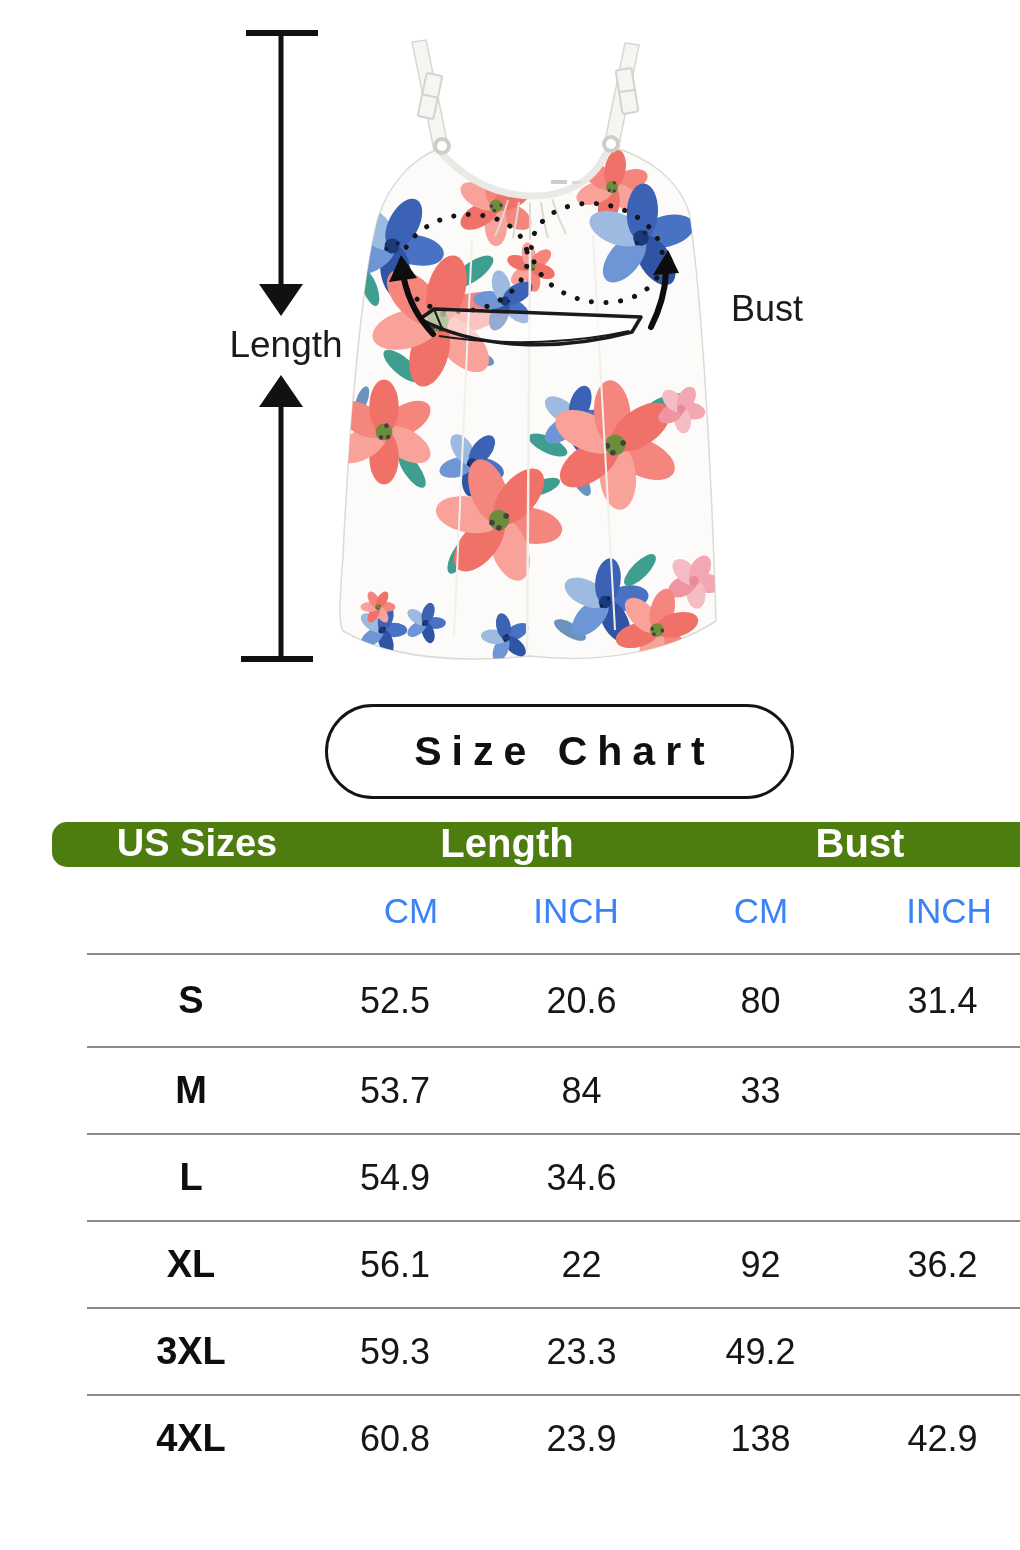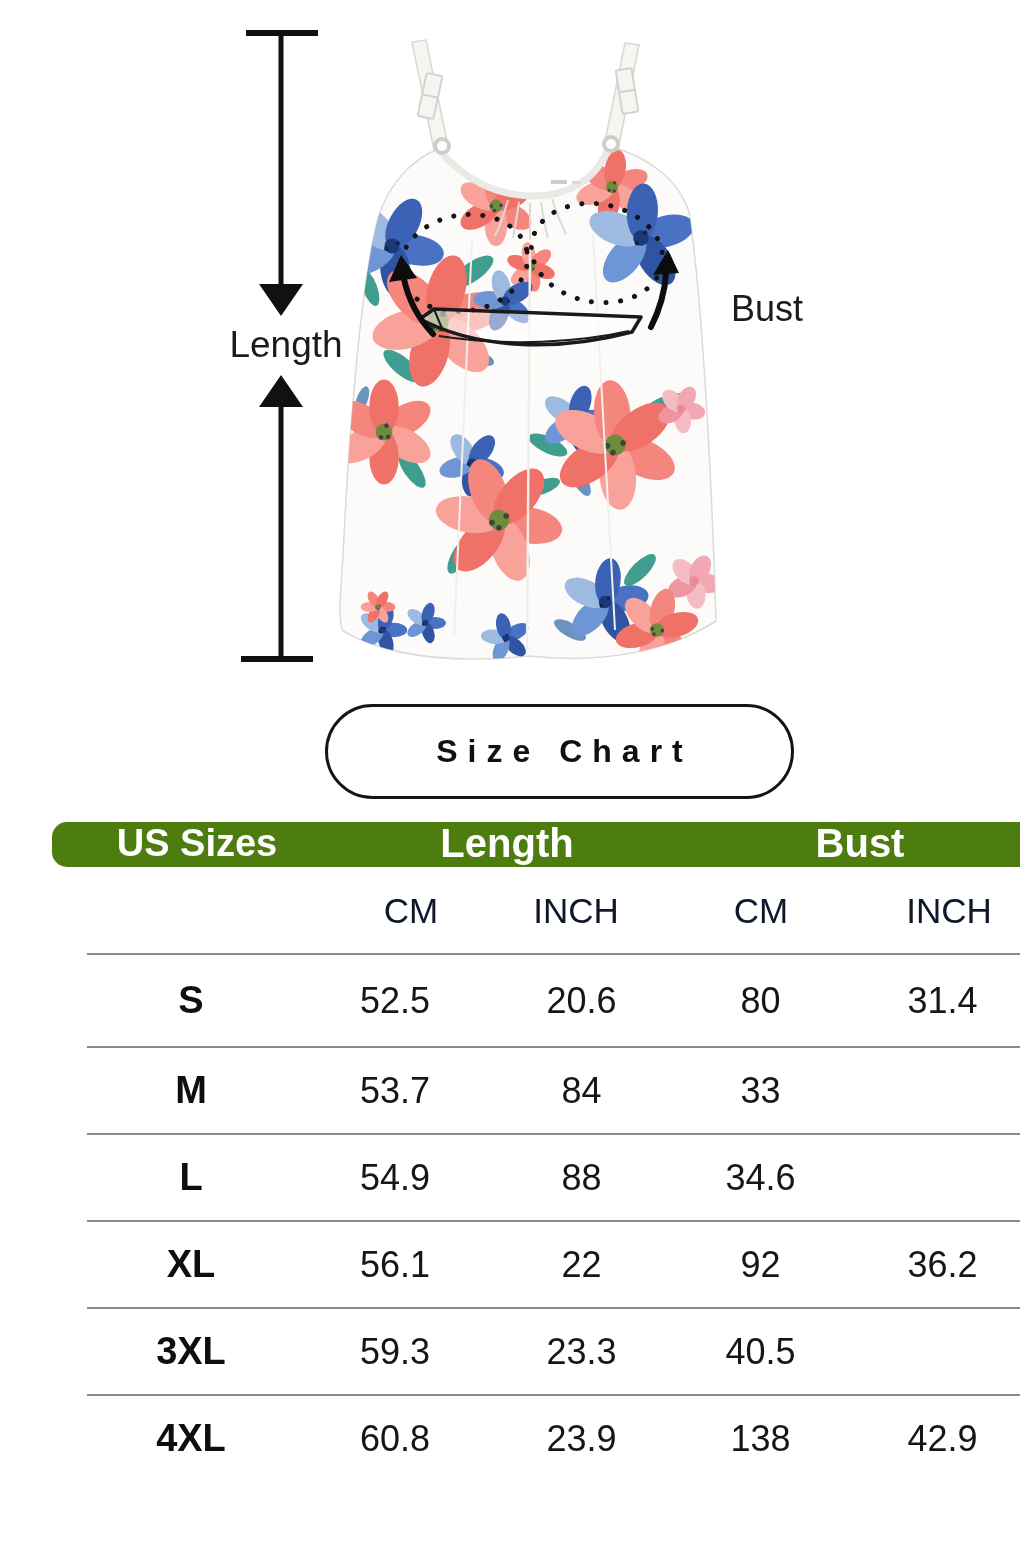--- a/index.html
+++ b/index.html
@@ -5,33 +5,33 @@
   html,body{margin:0;padding:0;background:#ffffff;}
   .page{position:relative;width:1020px;height:1550px;background:#ffffff;overflow:hidden;
         font-family:"Liberation Sans",sans-serif;color:#161616;margin-left:40px;}
   .illustration{position:absolute;left:0;top:0;}
   .svg-label{font-size:37px;fill:#1b1b1b;font-family:"Liberation Sans",sans-serif;}
   .svg-label.bust{font-size:36px;}
 
   
   .pill{position:absolute;left:285px;top:704px;width:463px;height:89px;
         border:3px solid #141414;border-radius:48px;display:flex;align-items:center;justify-content:center;}
-  .pill span{font-size:32px;font-weight:600;color:#101010;letter-spacing:10px;margin-right:-10px;white-space:nowrap;}
+  .pill span{font-size:41px;font-weight:600;color:#101010;letter-spacing:10px;margin-right:-10px;white-space:nowrap;}
 
   
   .header-bar{position:absolute;left:12px;top:822px;width:996px;height:45px;background:#4d7c0f;border-radius:15px;}
   .hb{position:absolute;top:50%;transform:translate(-50%,-54%);color:#ffffff;font-weight:bold;
       font-size:38px;white-space:nowrap;}
   .hb-sizes{left:145px;}
   .hb-length{left:455px;font-size:40px;}
   .hb-bust{left:808px;font-size:40px;}
 
   
   .subheader{position:absolute;left:0;top:888px;width:1020px;height:46px;}
-  .subheader span{position:absolute;top:50%;transform:translate(-50%,-50%);font-size:35px;color:#0f172a;}
+  .subheader span{position:absolute;top:50%;transform:translate(-50%,-50%);font-size:35px;color:#3b82f6;}
   .sh-1{left:371px;} .sh-2{left:536px;} .sh-3{left:721px;} .sh-4{left:909px;}
 
   
   .rows{position:absolute;left:47px;top:953px;width:945px;}
   .row{height:85px;border-top:2px solid #8a8a8a;display:grid;
        grid-template-columns:208px 200px 173px 185px 179px;align-items:center;text-align:center;}
   .row:first-child{height:91px;}
   .c{font-size:36px;color:#161616;}
   .c.size{font-weight:bold;font-size:38px;color:#0e0e0e;}
 </style>
@@ -220,35 +220,34 @@
     </div>
     <div class="row">
       <span class="c size">M</span>
       <span class="c">53.7</span>
       <span class="c">84</span>
       <span class="c">33</span>
     </div>
     <div class="row">
       <span class="c size">L</span>
       <span class="c">54.9</span>
-      <span class="c">88</span>
       <span class="c">34.6</span>
     </div>
     <div class="row">
       <span class="c size">XL</span>
       <span class="c">56.1</span>
       <span class="c">22</span>
       <span class="c">92</span>
       <span class="c">36.2</span>
     </div>
     <div class="row">
       <span class="c size">3XL</span>
       <span class="c">59.3</span>
       <span class="c">23.3</span>
-      <span class="c">40.5</span>
+      <span class="c">49.2</span>
     </div>
     <div class="row">
       <span class="c size">4XL</span>
       <span class="c">60.8</span>
       <span class="c">23.9</span>
       <span class="c">138</span>
       <span class="c">42.9</span>
     </div>
   </div>
 

